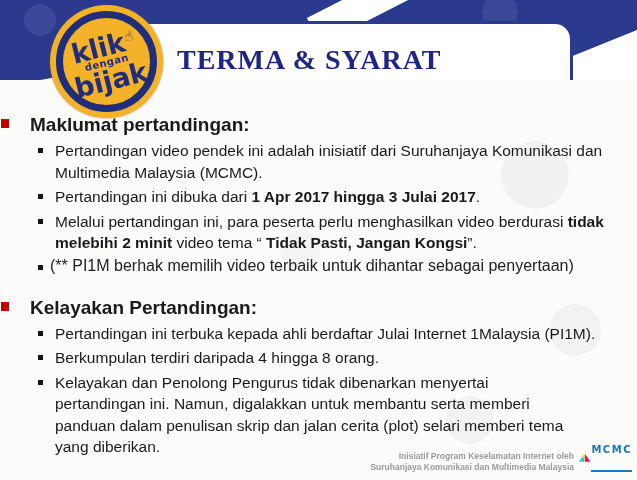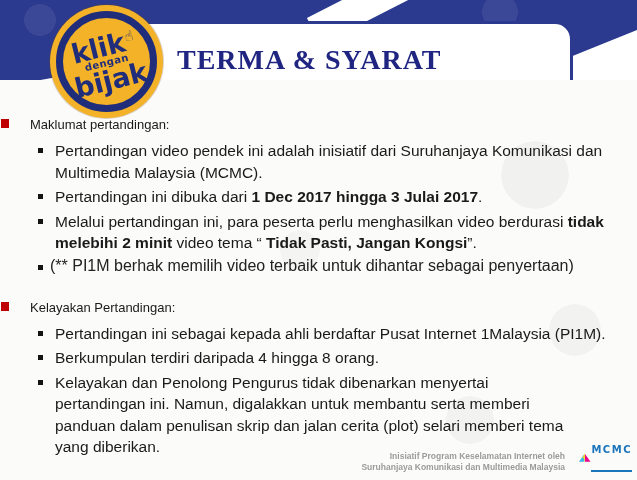--- a/index.html
+++ b/index.html
@@ -48,28 +48,28 @@
     position:absolute;inset:0;display:flex;flex-direction:column;align-items:center;justify-content:center;
     transform:rotate(-14deg);color:#1f2d7b;font-weight:bold;font-family:"DejaVu Sans", sans-serif;
   }
   .logo-l1{font-size:27px;line-height:22px;}
   .hand-icon{font-size:14px;vertical-align:9px;margin-left:1px;}
   .logo-l2{font-size:10px;line-height:10px;letter-spacing:.5px;}
   .logo-l3{font-size:27px;line-height:25px;}
   
   .content{position:absolute;top:110px;left:30px;right:28px;z-index:2;font-size:15.5px;line-height:21.5px;}
   .section + .section{margin-top:23px;}
-  .sec-heading{position:relative;font-weight:normal;font-size:13px;line-height:23px;margin:3px 0 4px;}
+  .sec-heading{position:relative;font-weight:bold;font-size:19px;line-height:23px;margin:3px 0 4px;}
   .red-bullet{position:absolute;left:-29px;top:6px;width:8px;height:9px;background:#c00000;}
   .item{position:relative;padding-left:25px;margin:3px 0;}
   .sq{position:absolute;left:8px;top:8px;width:5px;height:5px;background:#141414;}
   .item b{font-weight:bold;}
   .note{font-size:16px;line-height:15px;margin:4px 0 0 20px;color:#222;}
   
-  .footer{position:absolute;right:5px;bottom:8px;z-index:1;display:flex;align-items:flex-end;gap:13px;}
+  .footer{position:absolute;right:5px;bottom:8px;z-index:1;display:flex;align-items:flex-end;gap:4px;}
   .credit{text-align:right;font-size:8.5px;line-height:10.5px;color:#9b9b9b;font-weight:bold;}
   .mcmc{display:flex;flex-direction:row;width:54px;}
   .mcmc-label{
     font-size:10px;font-weight:bold;color:#1b75bc;letter-spacing:1.5px;line-height:12px;
     border-bottom:2px solid #1b75bc;font-family:"DejaVu Sans", sans-serif;
   }
 </style>
 </head>
 <body>
 
@@ -90,28 +90,28 @@
       <span class="logo-l1"><span>klik</span><span class="hand-icon">☝</span></span>
       <span class="logo-l2">dengan</span>
       <span class="logo-l3">bijak</span>
     </div>
   </div>
 
   <main class="content">
       <section class="section">
         <div class="sec-heading"><span class="red-bullet"></span><span class="sec-heading-text">Maklumat pertandingan:</span></div>
         <div class="item"><span class="sq"></span><span class="item-text"><span>Pertandingan video pendek ini adalah inisiatif dari Suruhanjaya Komunikasi dan Multimedia Malaysia (MCMC).</span></span></div>
-        <div class="item"><span class="sq"></span><span class="item-text"><span>Pertandingan ini dibuka dari </span><b>1 Dec 2017 hingga 3 Julai 2017</b><span>.</span></span></div>
+        <div class="item"><span class="sq"></span><span class="item-text"><span>Pertandingan ini dibuka dari </span><b>1 Apr 2017 hingga 3 Julai 2017</b><span>.</span></span></div>
         <div class="item"><span class="sq"></span><span class="item-text"><span>Melalui pertandingan ini, para peserta perlu menghasilkan video berdurasi </span><b>tidak melebihi 2 minit</b><span> video tema “ </span><b>Tidak Pasti, Jangan Kongsi</b><span>”.</span></span></div>
         <div class="item"><span class="sq"></span></div>
         <div class="note">(** PI1M berhak memilih video terbaik untuk dihantar sebagai penyertaan)</div>
       </section>
       <section class="section">
         <div class="sec-heading"><span class="red-bullet"></span><span class="sec-heading-text">Kelayakan Pertandingan:</span></div>
-        <div class="item"><span class="sq"></span><span class="item-text"><span>Pertandingan ini sebagai kepada ahli berdaftar Pusat Internet 1Malaysia (PI1M).</span></span></div>
+        <div class="item"><span class="sq"></span><span class="item-text"><span>Pertandingan ini terbuka kepada ahli berdaftar Julai Internet 1Malaysia (PI1M).</span></span></div>
         <div class="item"><span class="sq"></span><span class="item-text"><span>Berkumpulan terdiri daripada 4 hingga 8 orang.</span></span></div>
         <div class="item"><span class="sq"></span><span class="item-text"><span>Kelayakan dan Penolong Pengurus tidak dibenarkan menyertai</span><br><span>pertandingan ini. Namun, digalakkan untuk membantu serta memberi</span><br><span>panduan dalam penulisan skrip dan jalan cerita (plot) selari memberi tema</span><br><span>yang diberikan.</span></span></div>
       </section>
     </main>
 
   <div class="footer">
     <div class="credit">
       <div>Inisiatif Program Keselamatan Internet oleh</div>
       <div>Suruhanjaya Komunikasi dan Multimedia Malaysia</div>
     </div>

